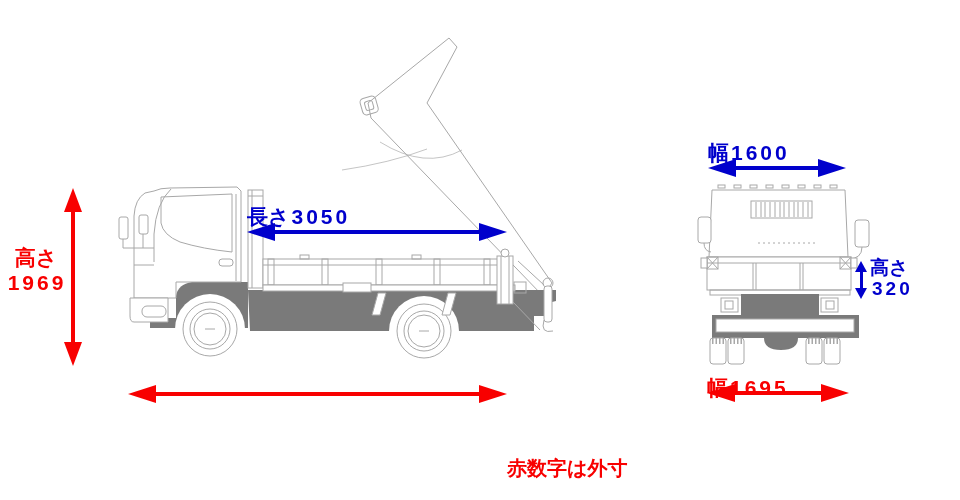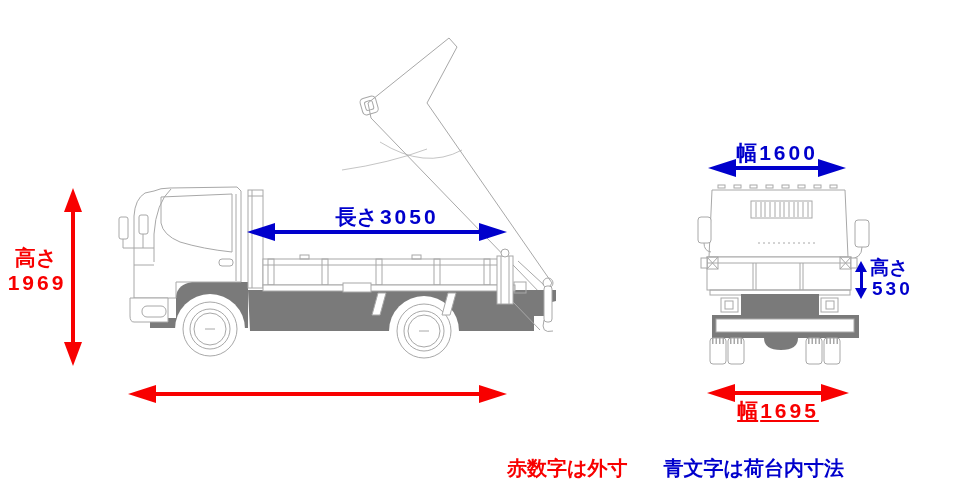--- a/index.html
+++ b/index.html
@@ -38,27 +38,27 @@
   .v-arrow::after{content:"";position:absolute;bottom:0;left:0;width:0;height:0;
     border-left:9px solid transparent;border-right:9px solid transparent;border-top:24px solid currentColor;}
 
   
   .v-arrow.sm{width:12px;}
   .v-arrow.sm .shaft{top:8px;bottom:8px;left:4.5px;width:3px;}
   .v-arrow.sm::before{border-left:6px solid transparent;border-right:6px solid transparent;border-bottom:11px solid currentColor;}
   .v-arrow.sm::after{border-left:6px solid transparent;border-right:6px solid transparent;border-top:11px solid currentColor;}
 
   .dim-label{position:absolute;font-weight:bold;font-size:21px;white-space:nowrap;}
-  .dim-label.center{text-align:center;}
+  .dim-label.center{}
   .digits{letter-spacing:3px;margin-left:2px;}
   .stacked div{line-height:25px;text-align:center;}
   .stacked-sm{font-size:19px;}
   .stacked-sm div{line-height:21px;text-align:left;}
 
-  .legend{position:absolute;left:507px;top:455px;font-weight:bold;font-size:20px;display:flex;gap:36px;white-space:nowrap;}
+  .legend{position:absolute;left:507px;top:455px;font-weight:bold;font-size:20px;display:flex;gap:24px;white-space:nowrap;}
 </style>
 </head>
 <body>
 
 <div class="canvas">
 
   <svg class="drawing" width="960" height="500" viewBox="0 0 960 500">
 
     <g>
 
@@ -202,48 +202,47 @@
       <span class="shaft"></span>
     </div>
   <div class="dim-label red stacked" style="left:2px;top:245px;width:68px;">
     <div>高さ</div>
     <div class="digits">1969</div>
   </div>
 
   <div class="h-arrow blue" style="left:247px;top:223px;width:260px;">
       <span class="shaft"></span>
     </div>
-  <div class="dim-label blue center" style="left:247px;top:203px;width:260px;margin-left:10px;">
+  <div class="dim-label blue center" style="left:247px;top:203px;width:260px;">
     <span>長さ</span><span class="digits">3050</span>
   </div>
 
   <div class="h-arrow red" style="left:128px;top:385px;width:379px;">
       <span class="shaft"></span>
     </div>
 
   <div class="h-arrow blue" style="left:708px;top:159px;width:138px;">
       <span class="shaft"></span>
     </div>
   <div class="dim-label blue center" style="left:708px;top:139px;width:138px;">
     <span>幅</span><span class="digits">1600</span>
   </div>
 
   <div class="v-arrow sm blue" style="left:855px;top:261px;height:38px;">
       <span class="shaft"></span>
     </div>
   <div class="dim-label blue stacked-sm" style="left:870px;top:257px;">
     <div>高さ</div>
-    <div class="digits">530</div>
+    <div class="digits">320</div>
   </div>
 
   <div class="h-arrow red" style="left:707px;top:384px;width:142px;">
       <span class="shaft"></span>
     </div>
-  <div class="dim-label red center" style="left:707px;top:397px;width:142px;text-decoration:underline;">
+  <div class="dim-label red center" style="left:707px;top:374px;width:142px;">
     <span>幅</span><span class="digits">1695</span>
   </div>
 
   <div class="legend">
     <span class="red">赤数字は外寸</span>
-    <span class="blue">青文字は荷台内寸法</span>
   </div>
 
 </div>
 
 </body></html>

